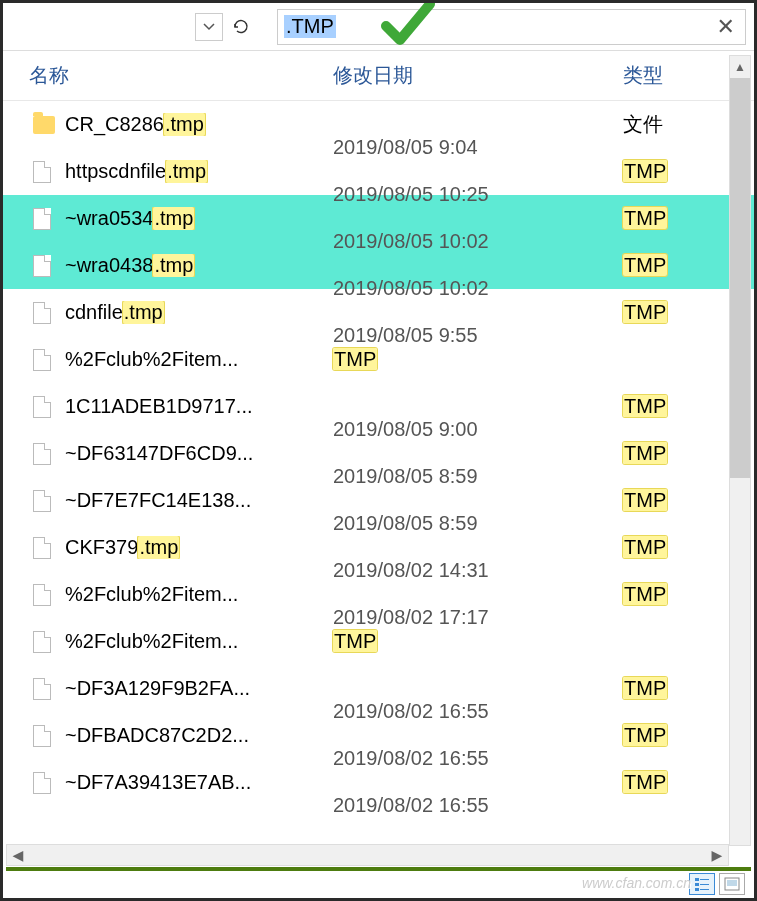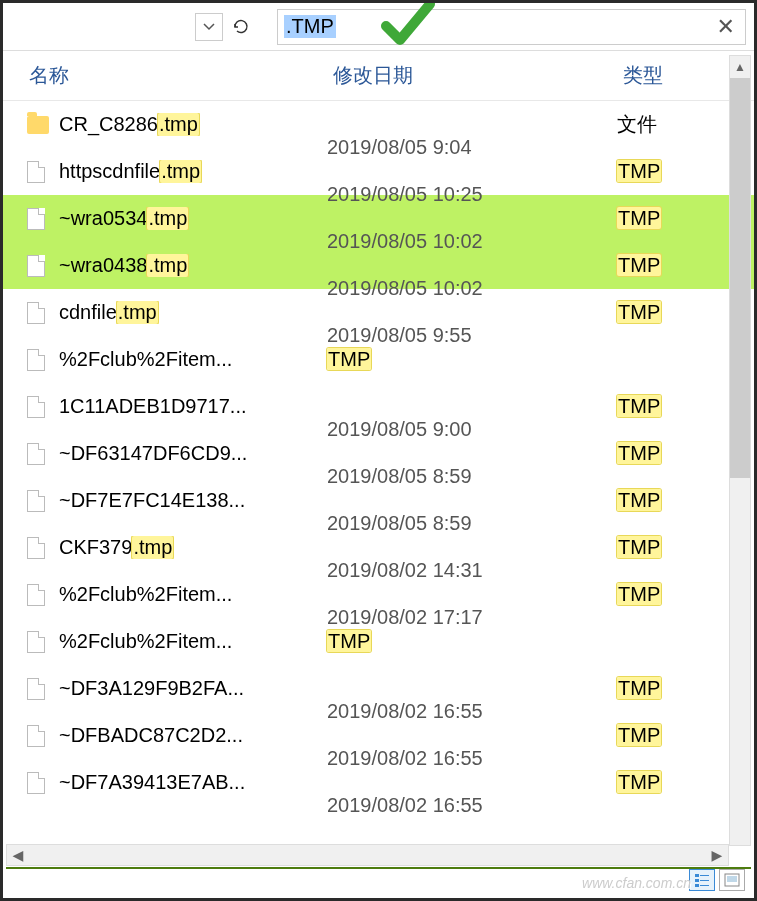--- a/index.html
+++ b/index.html
@@ -75,23 +75,23 @@
     .col-date { width: 290px; }
     .col-type { flex: 1; }
     .file-list {
       overflow-y: auto;
       height: 750px;
     }
     .row {
       display: flex;
       align-items: center;
       height: 47px;
-      padding-left: 24px;
-    }
-    .row.selected { background: #bef264; }
+      padding-left: 30px;
+    }
+    .row.selected { background: #5eead4; }
     .icon-cell {
       width: 32px;
       display: flex;
       align-items: center;
     }
     .folder-icon {
       width: 22px; height: 18px;
       background: #ffd96a;
       border-radius: 2px;
       position: relative;
@@ -152,24 +152,24 @@
       width: 22px; height: 100%;
       display: flex; align-items: center; justify-content: center;
       color: #666; font-size: 14px;
       cursor: pointer;
     }
     .hspacer { flex: 1; }
     .statusbar {
       position: absolute;
       left: 3px; right: 3px; bottom: 3px;
       height: 28px;
-      border-top: 2px solid #4d7c0f;
+      border-top: 4px solid #4d7c0f;
       display: flex;
       justify-content: flex-end;
-      align-items: flex-start;
+      align-items: flex-end;
       padding-right: 6px;
       gap: 4px;
     }
     .view-btn {
       width: 26px; height: 22px;
       border: 1px solid #aaa;
       display: flex; align-items: center; justify-content: center;
       cursor: pointer;
     }
     .view-btn.active { border-color: #3a8ad6; background: #e6f2fb; }

